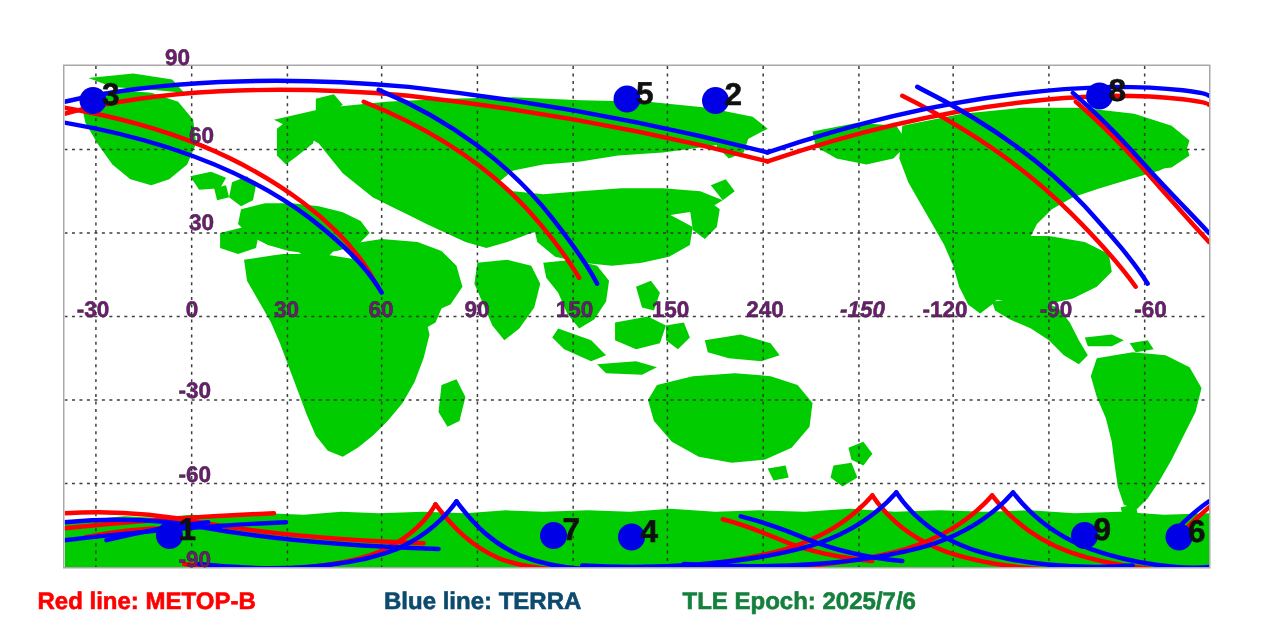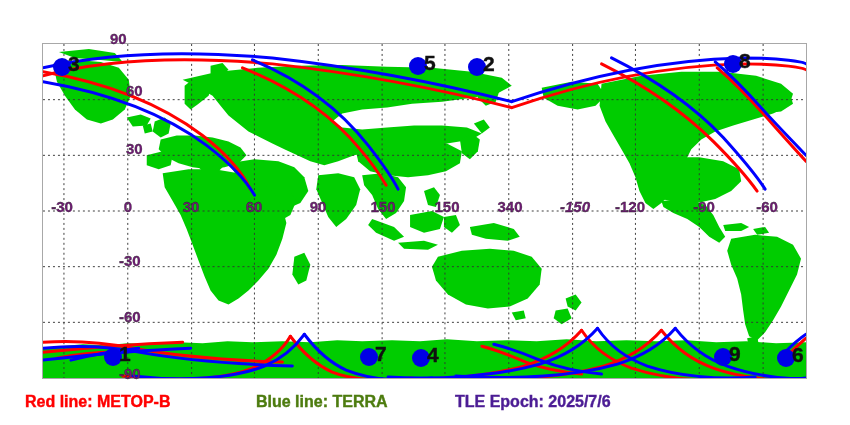--- a/index.html
+++ b/index.html
@@ -79,22 +79,22 @@
   .legend-entry {
     position: absolute;
     font-family: "Liberation Sans", sans-serif;
     font-size: 16px;
     font-weight: bold;
     white-space: nowrap;
     line-height: 1;
     -webkit-text-stroke: 0.4px currentColor;
   }
   #legend-red   { left: 25px;  top: 0px; color: #ff0000; }
-  #legend-blue  { left: 256px; top: 0px; color: #4d7c0f; }
-  #legend-epoch { left: 455px; top: 0px; color: #4c1d95; }
+  #legend-blue  { left: 256px; top: 0px; color: #0c4a6e; }
+  #legend-epoch { left: 455px; top: 0px; color: #15803d; }
 </style>
 </head>
 <body>
 
 <div id="app">
 
   <div id="map-frame">
     <svg id="map-svg" viewBox="0 0 765 336" preserveAspectRatio="none">
 
       <defs>
@@ -295,21 +295,21 @@
   <div class="tick-label lat-label" style="left:119px; top:309px;">-60</div>
   <div class="tick-label lat-label" style="left:119px; top:366px;">-90</div>
 
   <div class="tick-label lon-label" style="left:42px; top:199px; width:40px;">-30</div>
   <div class="tick-label lon-label" style="left:113px; top:199px; width:30px;">0</div>
   <div class="tick-label lon-label" style="left:176px; top:199px; width:30px;">30</div>
   <div class="tick-label lon-label" style="left:239px; top:199px; width:30px;">60</div>
   <div class="tick-label lon-label" style="left:303px; top:199px; width:30px;">90</div>
   <div class="tick-label lon-label" style="left:363px; top:199px; width:40px;">150</div>
   <div class="tick-label lon-label" style="left:427px; top:199px; width:40px;">150</div>
-  <div class="tick-label lon-label" style="left:490px; top:199px; width:40px;">340</div>
+  <div class="tick-label lon-label" style="left:490px; top:199px; width:40px;">240</div>
   <div class="tick-label lon-label" style="left:551px; top:199px; width:48px;font-style:italic;">-150</div>
   <div class="tick-label lon-label" style="left:606px; top:199px; width:48px;">-120</div>
   <div class="tick-label lon-label" style="left:684px; top:199px; width:40px;">-90</div>
   <div class="tick-label lon-label" style="left:747px; top:199px; width:40px;">-60</div>
 
   <div class="marker-number" style="left:68px; top:53px;">3</div>
   <div class="marker-number" style="left:424px; top:52px;">5</div>
   <div class="marker-number" style="left:483px; top:53px;">2</div>
   <div class="marker-number" style="left:739px; top:50px;">8</div>
   <div class="marker-number" style="left:119px; top:343px;">1</div>

